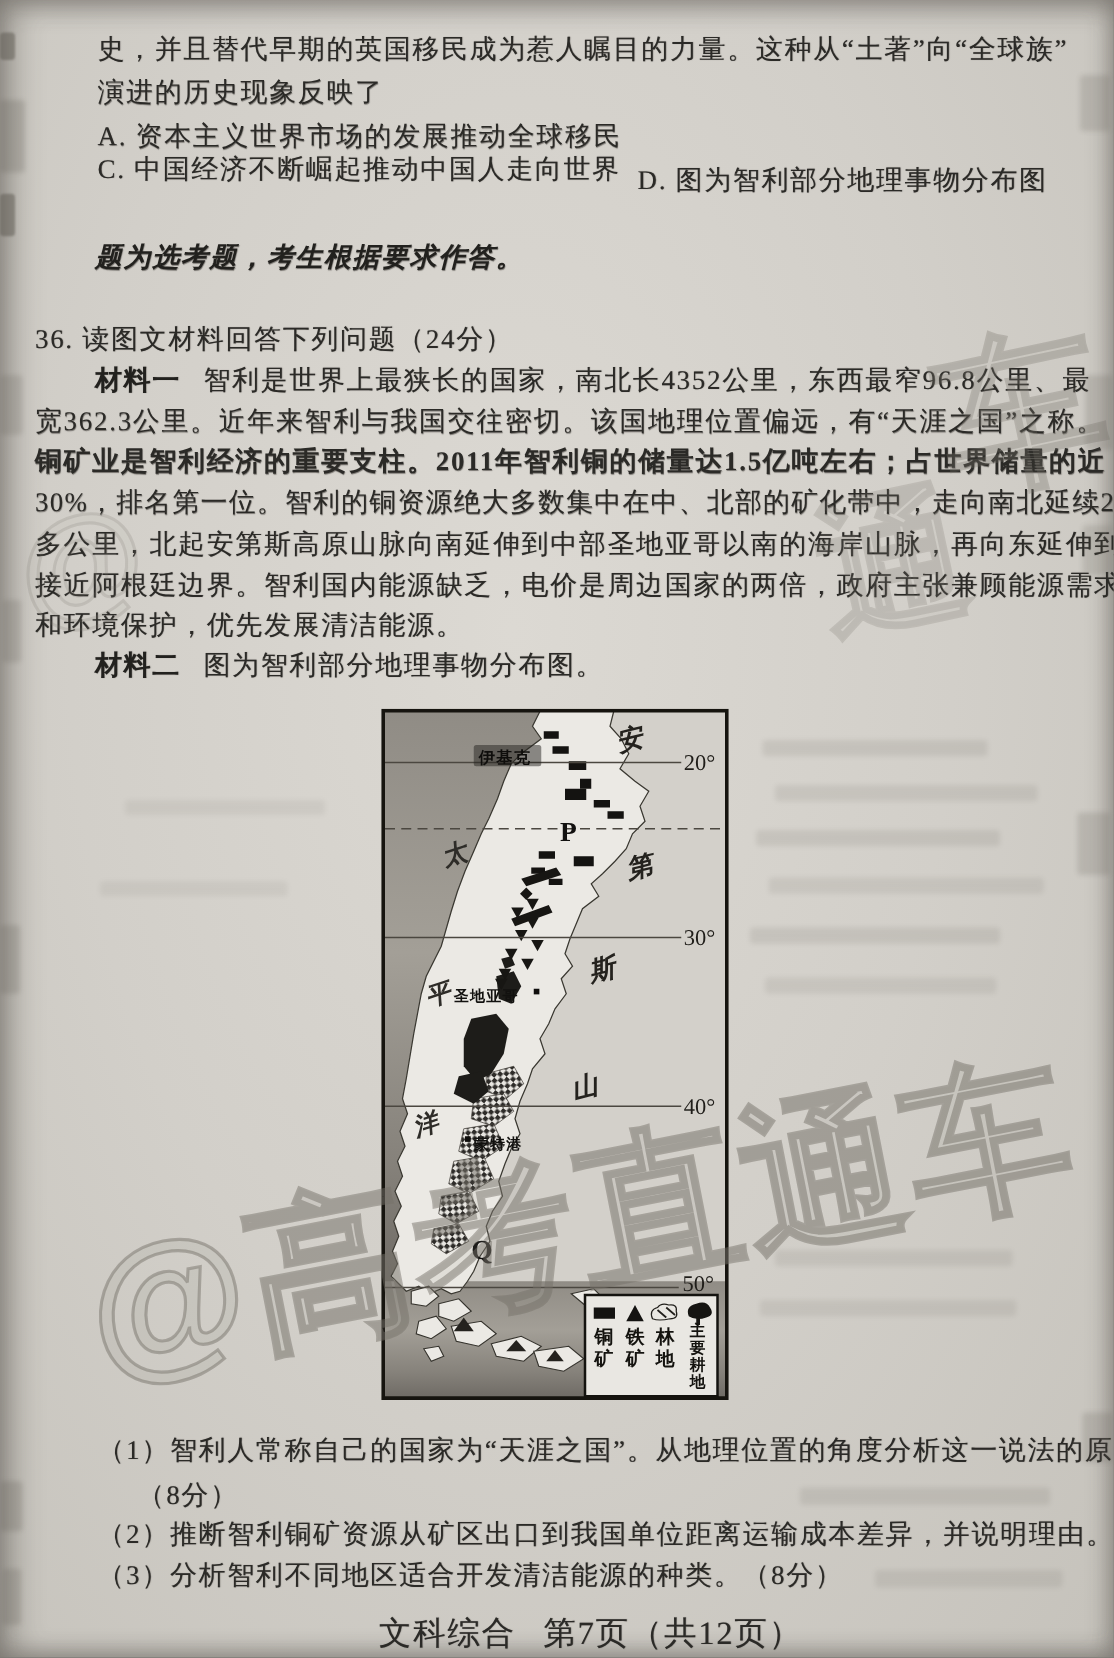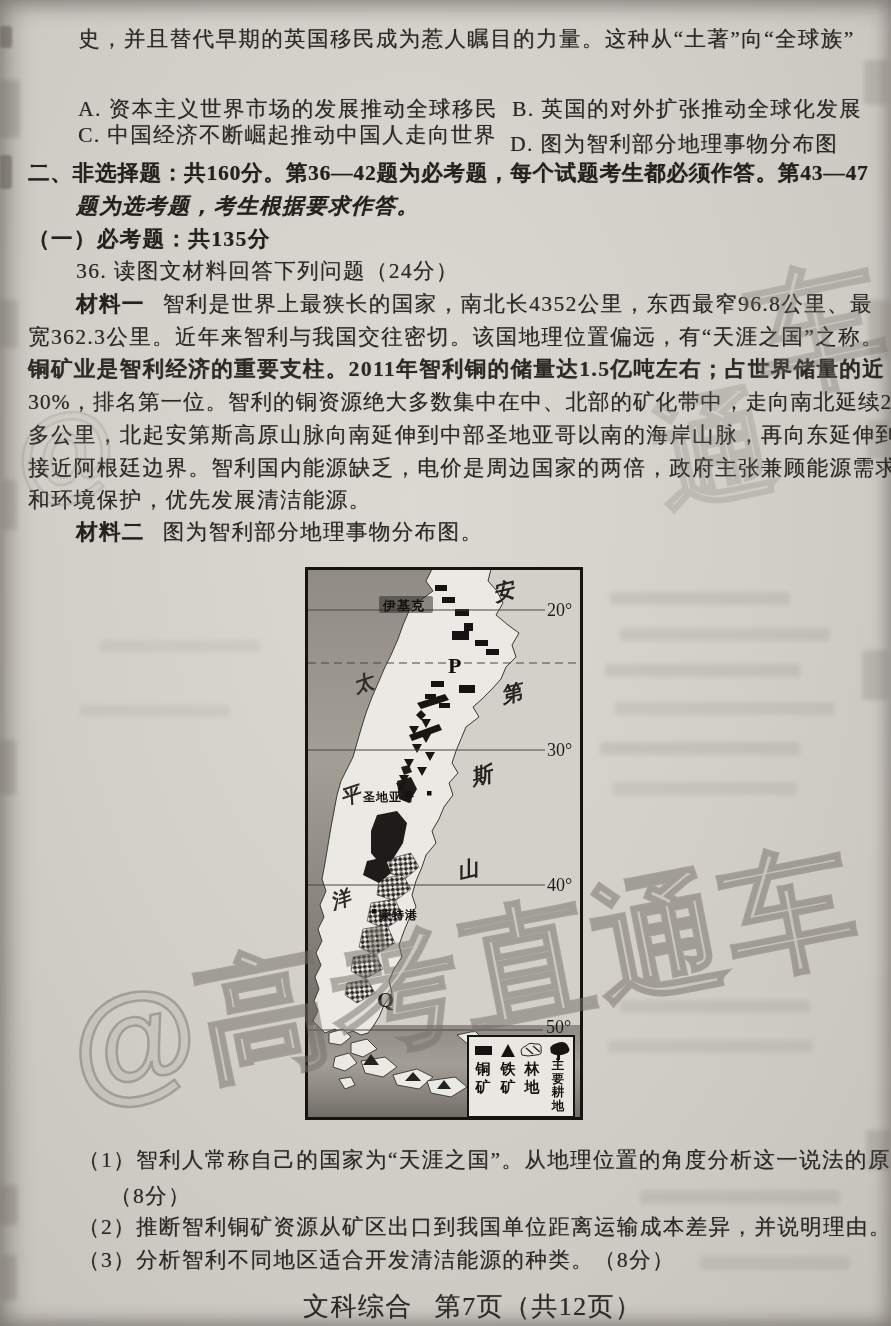--- a/index.html
+++ b/index.html
@@ -28,30 +28,28 @@
   
   .bleed{position:absolute;background:#5b574f;border-radius:3px;filter:blur(2px);}
   svg text{font-family:"Liberation Serif",serif;}
 </style>
 </head>
 <body>
 
 <div class="page">
 
   <div class="ln" style="left:78px;top:26px;">史，并且替代早期的英国移民成为惹人瞩目的力量。这种从“土著”向“全球族”</div>
+  <div class="ln" style="left:78px;top:61px;">演进的历史现象反映了</div>
   <div class="ln" style="left:78px;top:96px;">A. 资本主义世界市场的发展推动全球移民</div>
-  <div class="ln" style="left:512px;top:96px;">B. 英国的对外扩张推动全球化发展</div>
   <div class="ln" style="left:78px;top:122px;">C. 中国经济不断崛起推动中国人走向世界</div>
   <div class="ln" style="left:510px;top:131px;">D. 图为智利部分地理事物分布图</div>
 
-  <div class="ln b" style="left:28px;top:160px;letter-spacing:.8px;">二、非选择题：共160分。第36—42题为必考题，每个试题考生都必须作答。第43—47</div>
   <div class="ln b" style="left:76px;top:193px;font-style:italic;">题为选考题，考生根据要求作答。</div>
-  <div class="ln b" style="left:28px;top:226px;">（一）必考题：共135分</div>
-
-  <div class="ln" style="left:28px;top:258px;margin-left:48px;">36. 读图文材料回答下列问题（24分）</div>
+
+  <div class="ln" style="left:28px;top:258px;">36. 读图文材料回答下列问题（24分）</div>
 
   <div class="ln" style="left:76px;top:291px;"><span class="b">材料一</span><span class="gap"></span><span>智利是世界上最狭长的国家，南北长4352公里，东西最窄96.8公里、最</span></div>
   <div class="ln" style="left:28px;top:324px;">宽362.3公里。近年来智利与我国交往密切。该国地理位置偏远，有“天涯之国”之称。</div>
   <div class="ln" style="left:28px;top:356px;font-weight:bold;">铜矿业是智利经济的重要支柱。2011年智利铜的储量达1.5亿吨左右；占世界储量的近</div>
   <div class="ln" style="left:28px;top:389px;letter-spacing:1px;">30%，排名第一位。智利的铜资源绝大多数集中在中、北部的矿化带中，走向南北延续2000</div>
   <div class="ln" style="left:28px;top:422px;">多公里，北起安第斯高原山脉向南延伸到中部圣地亚哥以南的海岸山脉，再向东延伸到</div>
   <div class="ln" style="left:28px;top:455px;">接近阿根廷边界。智利国内能源缺乏，电价是周边国家的两倍，政府主张兼顾能源需求</div>
   <div class="ln" style="left:76px;top:519px;"><span class="b">材料二</span><span class="gap"></span><span>图为智利部分地理事物分布图。</span></div>
 
   <div class="ln" style="left:28px;top:487px;">和环境保护，优先发展清洁能源。</div>

